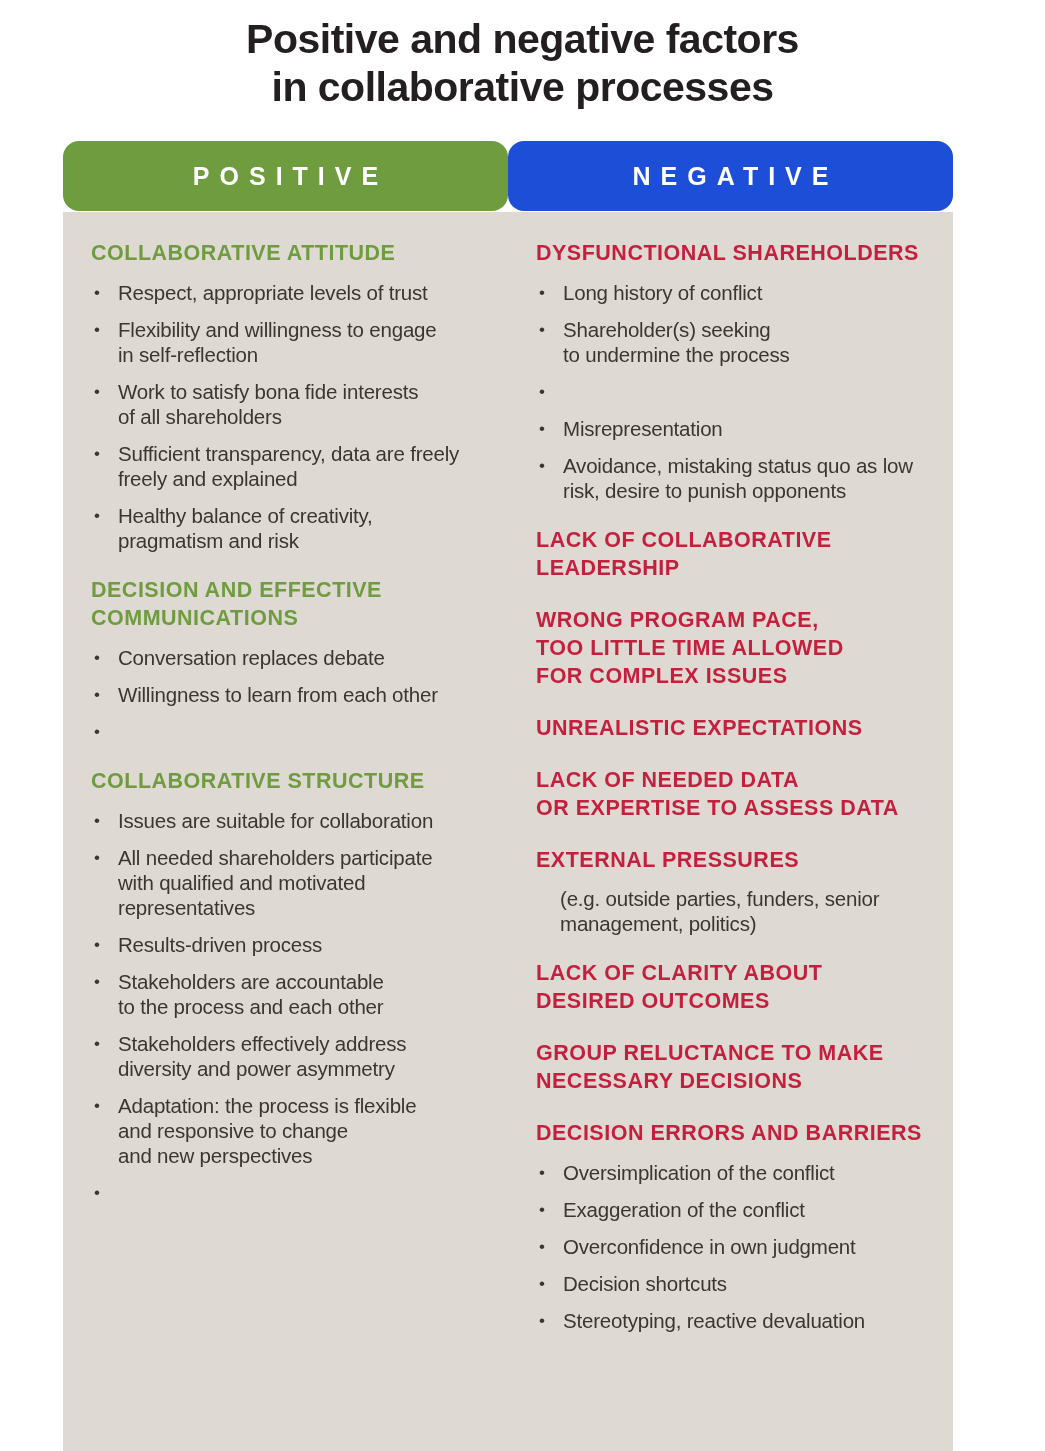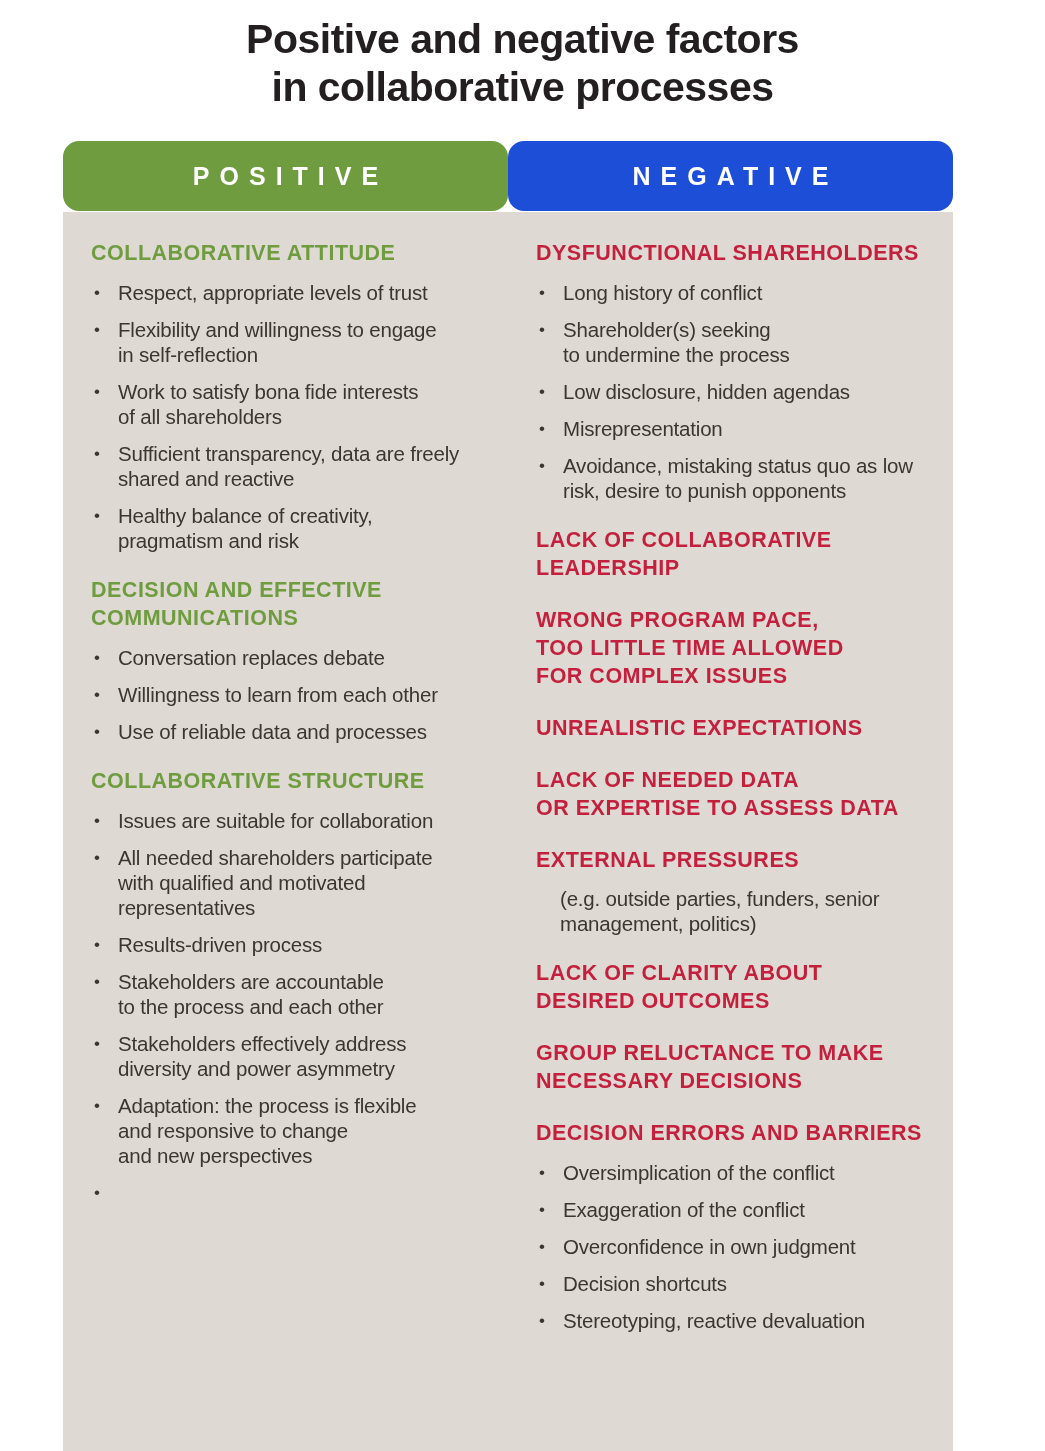--- a/index.html
+++ b/index.html
@@ -114,21 +114,21 @@
 in self-reflection</span>
           </div>
         <div class="bullet">
             <span class="dot">•</span>
             <span class="bt">Work to satisfy bona fide interests
 of all shareholders</span>
           </div>
         <div class="bullet">
             <span class="dot">•</span>
             <span class="bt">Sufficient transparency, data are freely
-shared and reactive</span>
+freely and explained</span>
           </div>
         <div class="bullet">
             <span class="dot">•</span>
             <span class="bt">Healthy balance of creativity,
 pragmatism and risk</span>
           </div>
       </div>
 
       <div class="sec">
         <div class="sec-h">DECISION AND EFFECTIVE
@@ -136,21 +136,20 @@
         <div class="bullet">
             <span class="dot">•</span>
             <span class="bt">Conversation replaces debate</span>
           </div>
         <div class="bullet">
             <span class="dot">•</span>
             <span class="bt">Willingness to learn from each other</span>
           </div>
         <div class="bullet">
             <span class="dot">•</span>
-            <span class="bt">Use of reliable data and processes</span>
           </div>
       </div>
 
       <div class="sec">
         <div class="sec-h">COLLABORATIVE STRUCTURE</div>
         <div class="bullet">
             <span class="dot">•</span>
             <span class="bt">Issues are suitable for collaboration</span>
           </div>
         <div class="bullet">
@@ -197,21 +196,20 @@
             <span class="dot">•</span>
             <span class="bt">Long history of conflict</span>
           </div>
         <div class="bullet">
             <span class="dot">•</span>
             <span class="bt">Shareholder(s) seeking
 to undermine the process</span>
           </div>
         <div class="bullet">
             <span class="dot">•</span>
-            <span class="bt">Low disclosure, hidden agendas</span>
           </div>
         <div class="bullet">
             <span class="dot">•</span>
             <span class="bt">Misrepresentation</span>
           </div>
         <div class="bullet">
             <span class="dot">•</span>
             <span class="bt">Avoidance, mistaking status quo as low
 risk, desire to punish opponents</span>
           </div>

